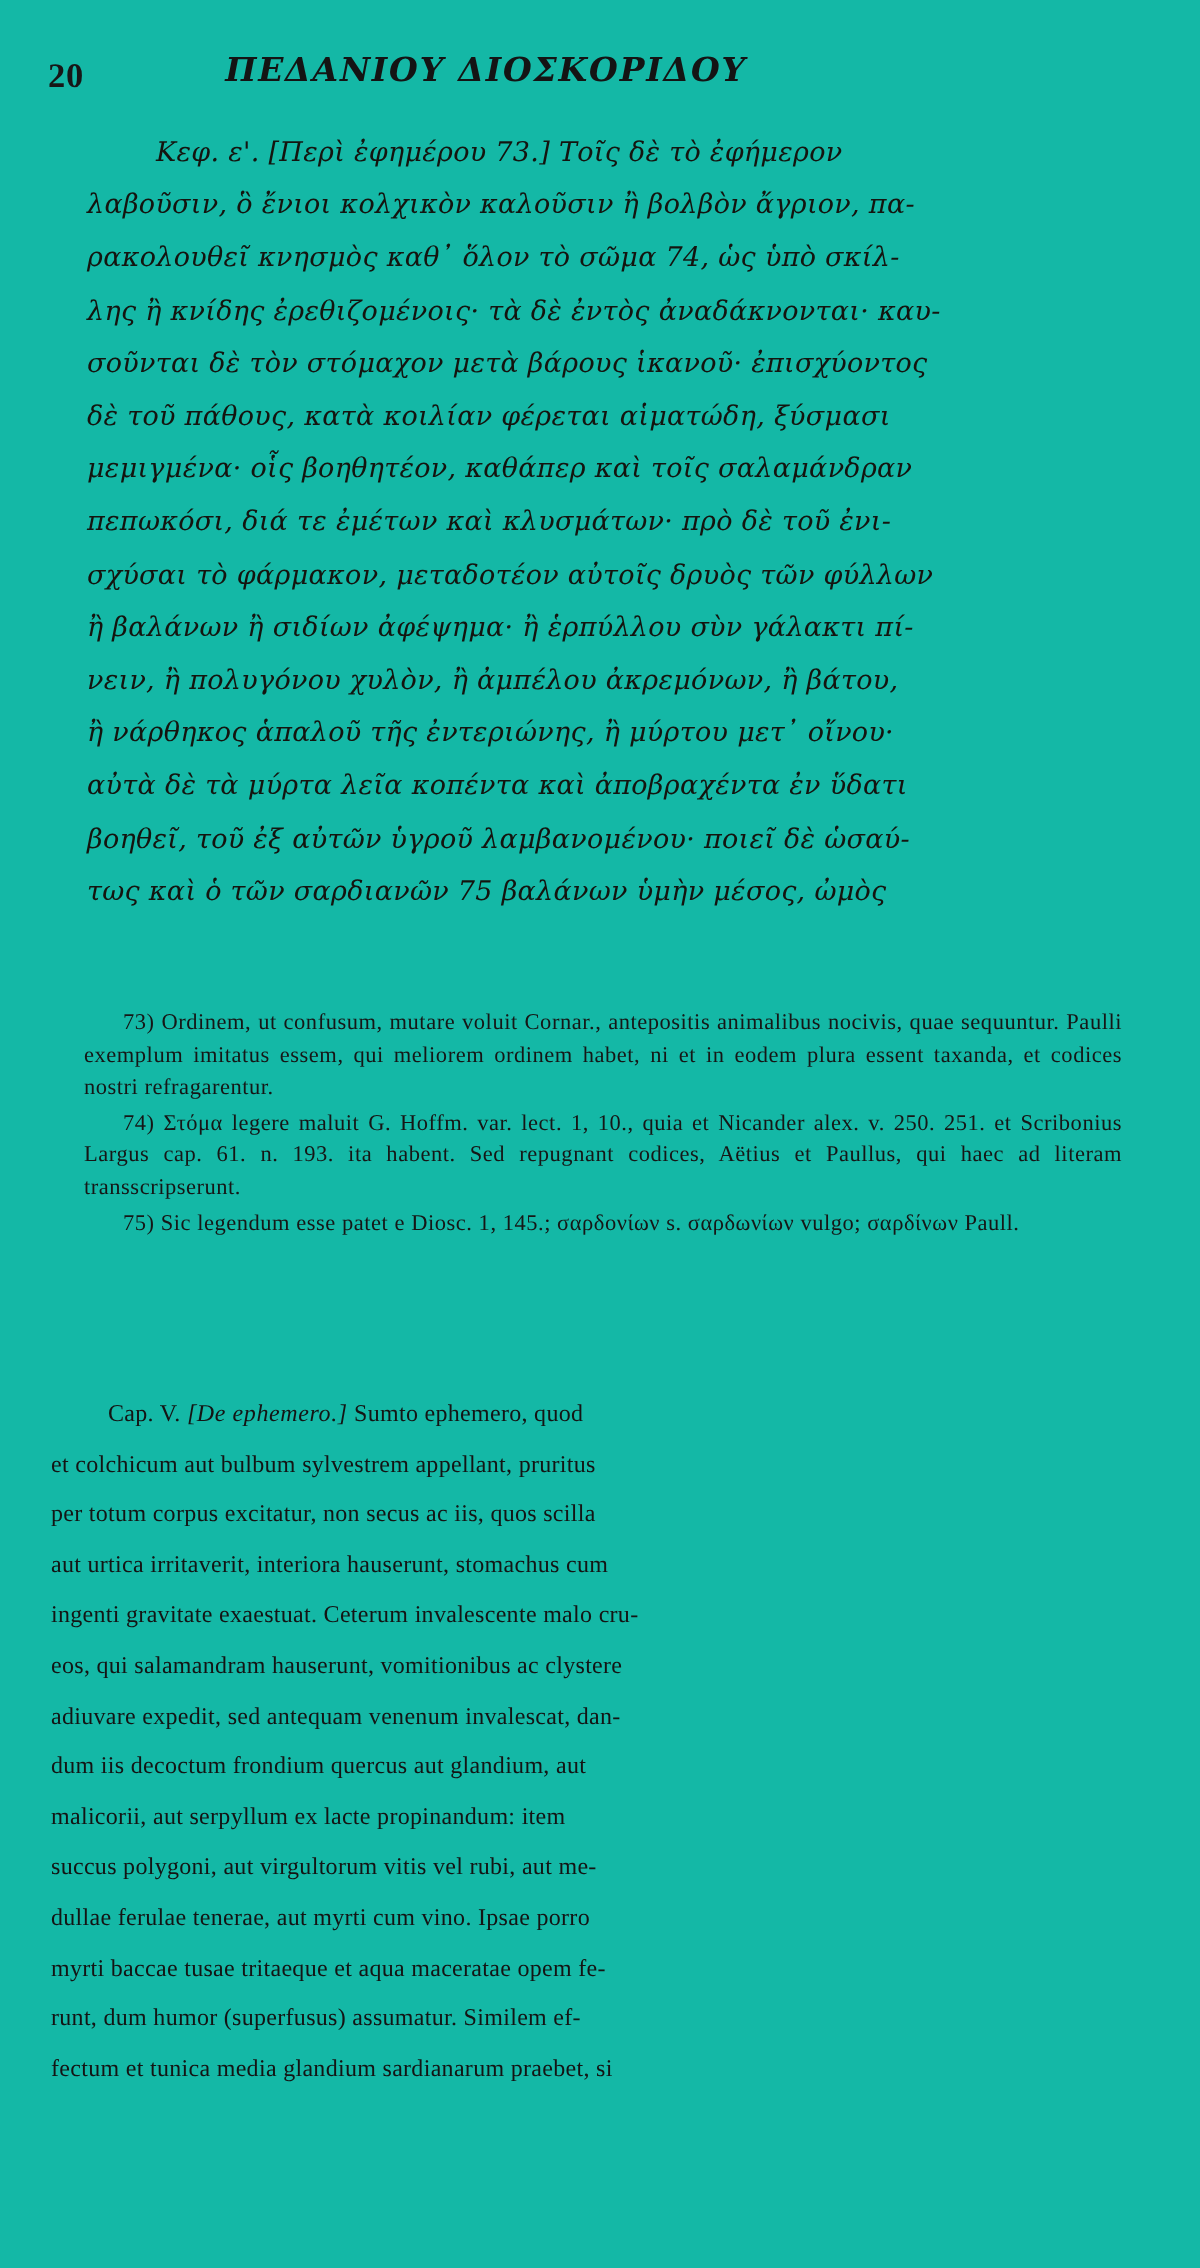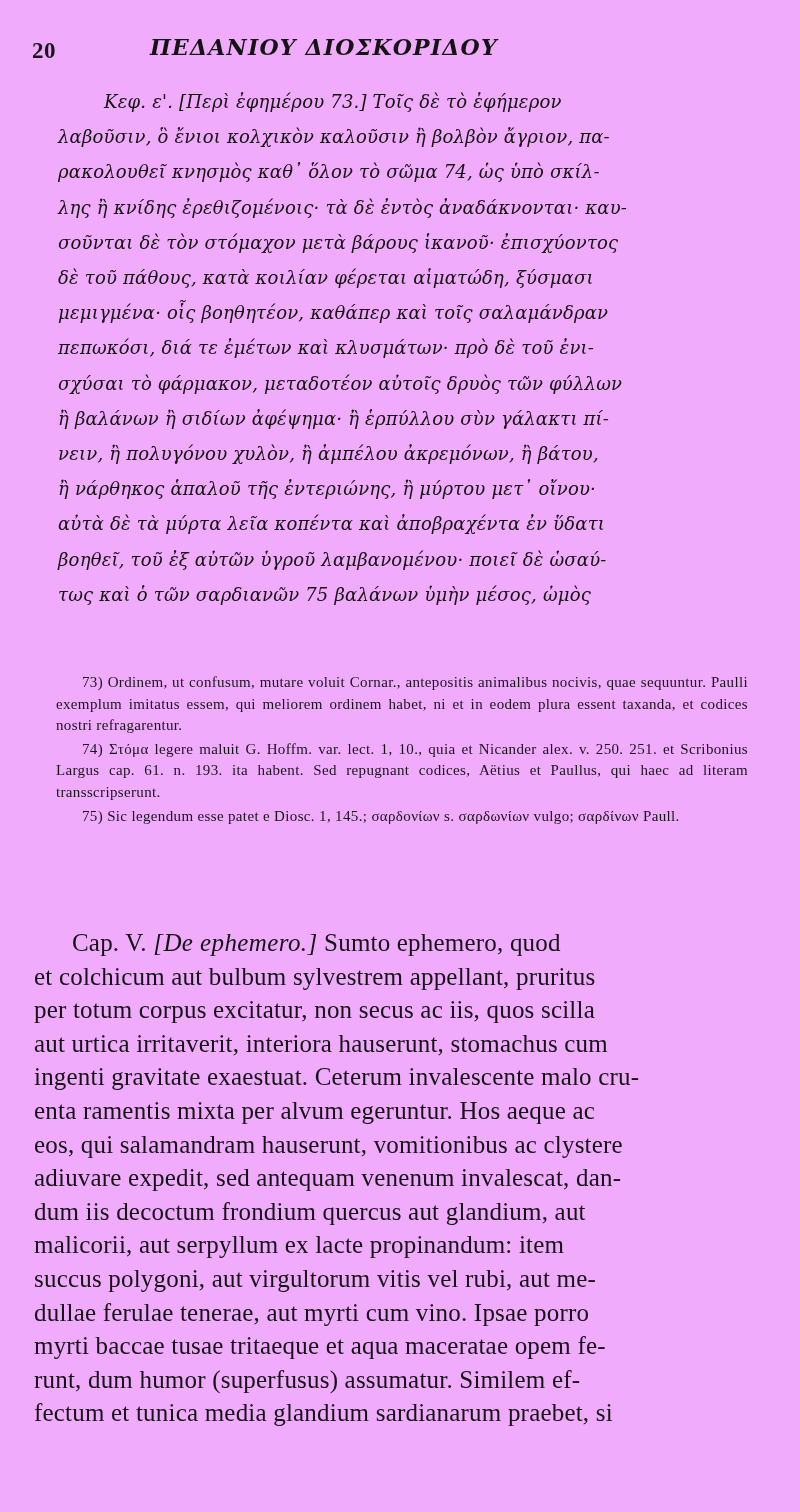--- a/index.html
+++ b/index.html
@@ -14,21 +14,21 @@
     font-family: "Liberation Serif", serif;
     color: #1b1b1b;
     overflow: hidden;
   }
   .page {
     position: relative;
     width: 800px;
     height: 1512px;
     box-sizing: border-box;
     padding: 0;
-    background: #f0abfc;
+    background: #14b8a6;
   }
 
   
   .header {
     position: absolute;
     top: 34px;
     left: 0;
     width: 800px;
     height: 34px;
   }
@@ -102,21 +102,21 @@
   
   .latin {
     position: absolute;
     top: 926px;
     left: 34px;
     width: 730px;
   }
   .latin p {
     margin: 0;
     font-family: "Liberation Serif", serif;
-    font-size: 25px;
+    font-size: 16px;
     line-height: 33.6px;
     text-align: justify;
     color: #141414;
     letter-spacing: 0.2px;
   }
   .cap-head {
     font-size: 21.5px;
     letter-spacing: 1.6px;
   }
   .cap-head .ital {
@@ -184,21 +184,20 @@
   <div class="latin">
     <p class="cap-head lead">
       <span>Cap. V.</span>
       <span class="ital">[De ephemero.]</span>
       <span>Sumto ephemero, quod</span>
     </p>
     <p class="jline">et colchicum aut bulbum sylvestrem appellant, pruritus</p>
     <p class="jline">per totum corpus excitatur, non secus ac iis, quos scilla</p>
     <p class="jline">aut urtica irritaverit, interiora hauserunt, stomachus cum</p>
     <p class="jline">ingenti gravitate exaestuat. Ceterum invalescente malo cru-</p>
-    <p class="jline">enta ramentis mixta per alvum egeruntur.  Hos aeque ac</p>
     <p class="jline">eos, qui salamandram hauserunt, vomitionibus ac clystere</p>
     <p class="jline">adiuvare expedit, sed antequam venenum invalescat, dan-</p>
     <p class="jline">dum iis decoctum frondium quercus aut glandium, aut</p>
     <p class="jline">malicorii, aut serpyllum ex lacte propinandum: item</p>
     <p class="jline">succus polygoni, aut virgultorum vitis vel rubi, aut me-</p>
     <p class="jline">dullae ferulae tenerae, aut myrti cum vino.  Ipsae porro</p>
     <p class="jline">myrti baccae tusae tritaeque et aqua maceratae opem fe-</p>
     <p class="jline">runt, dum humor (superfusus) assumatur.  Similem ef-</p>
     <p class="jline">fectum et tunica media glandium sardianarum praebet, si</p>
   </div>

